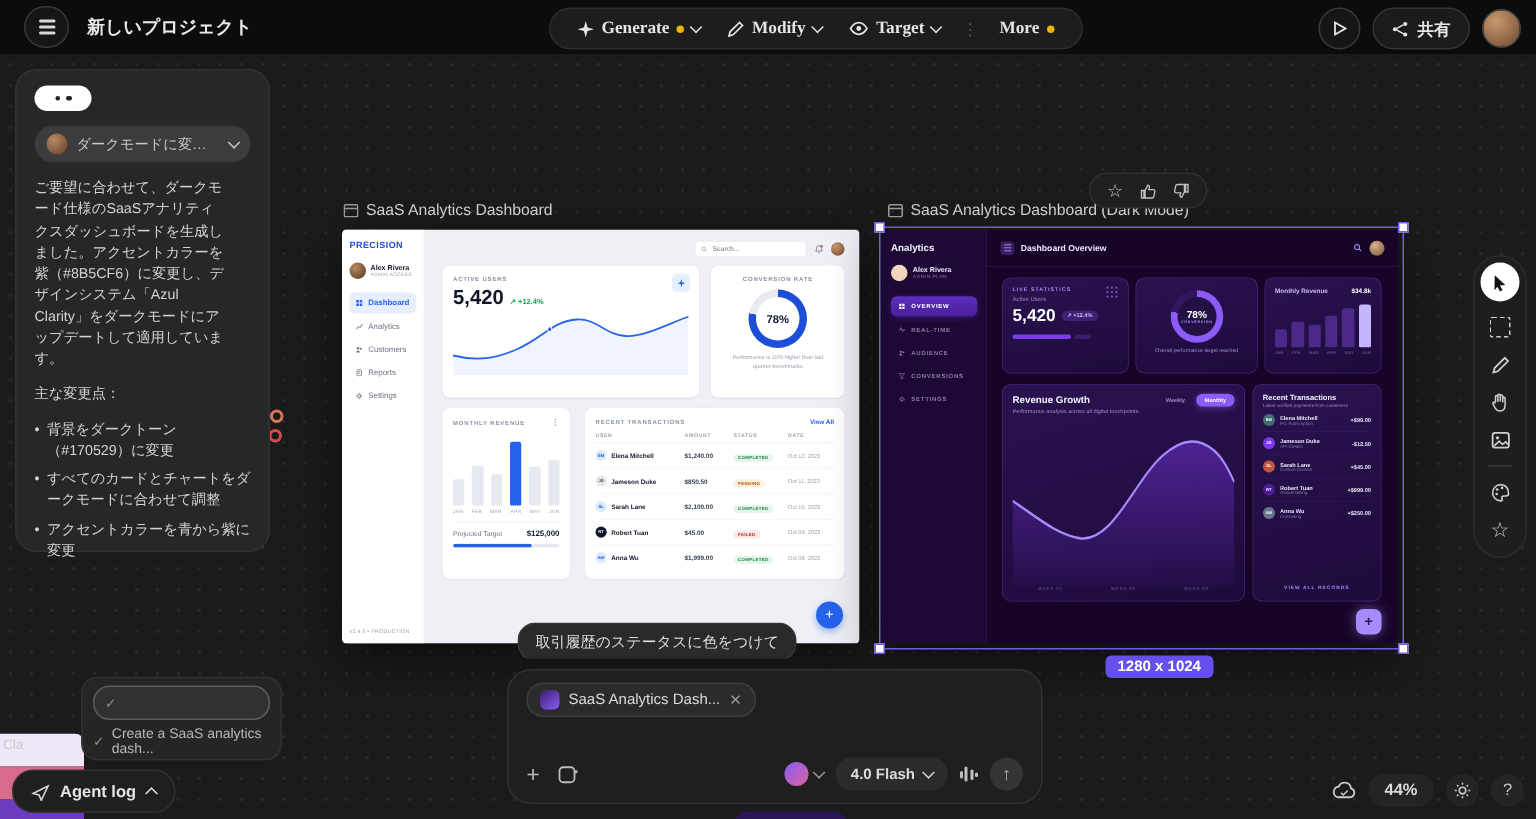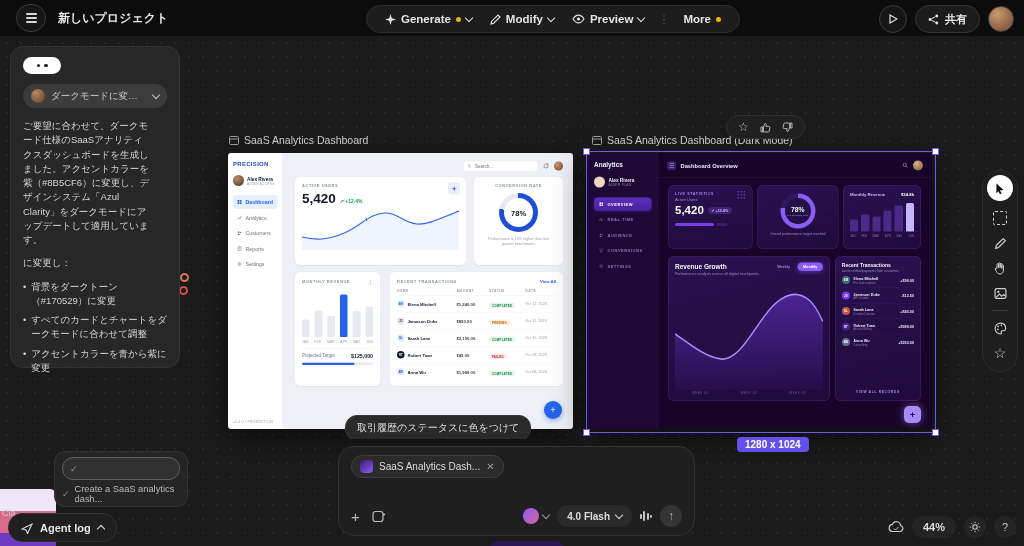--- a/index.html
+++ b/index.html
@@ -5,21 +5,21 @@
   html,body{margin:0;padding:0;background:#101010;}
   body{width:1024px;height:546px;overflow:hidden;position:relative;font-family:"Liberation Sans",sans-serif;-webkit-font-smoothing:antialiased;cursor:default;}
   
   .canvas{position:absolute;left:0;top:36px;right:0;bottom:0;background:#1b1b1b;
     background-image:radial-gradient(rgba(255,255,255,.055) 1px,transparent 1.2px);background-size:14px 14px;}
   
   .topbar{position:absolute;left:0;top:0;width:1024px;height:36px;background:#0c0c0c;z-index:40;display:flex;align-items:center;}
   .hamburger{width:28px;height:26px;border:1px solid #3a3a3a;border-radius:14px;background:#161616;margin-left:16px;display:flex;flex-direction:column;justify-content:center;align-items:center;gap:2.5px;}
   .hamburger i{display:block;width:11px;height:1.4px;background:#d8d8d8;border-radius:2px;}
   .tb-title{color:#e9e9e9;font-size:12px;margin-left:12px;font-weight:600;}
-  .tb-center{position:absolute;left:366px;top:5px;height:26px;background:#1d1d1d;border:1px solid #2c2c2c;border-radius:15px;display:flex;align-items:center;padding:0 10px;gap:2px;}
+  .tb-center{position:absolute;left:366px;top:5px;height:26px;background:#1d1d1d;border:1px solid #2c2c2c;border-radius:15px;display:flex;align-items:center;padding:0 10px;gap:2px;font-family:Liberation Serif, serif;}
   .tb-item{display:flex;align-items:center;gap:5px;color:#e5e5e5;font-size:11.5px;font-weight:600;padding:0 8px;height:26px;}
   .ydot{width:5px;height:5px;border-radius:50%;background:#eab308;display:inline-block;}
   .chev{width:5px;height:5px;border-right:1.4px solid currentColor;border-bottom:1.4px solid currentColor;transform:rotate(45deg);display:inline-block;margin-bottom:2px;}
   .chev.up{transform:rotate(-135deg);margin-bottom:-2px;}
   .tb-sep{color:#5a5a5a;font-size:11px;padding:0 4px;}
   .tb-right{position:absolute;right:10px;top:5px;display:flex;align-items:center;gap:8px;}
   .play-btn{width:26px;height:26px;border-radius:50%;border:1px solid #3a3a3a;background:#161616;display:flex;align-items:center;justify-content:center;}
   .pill-btn{height:26px;border-radius:14px;border:1px solid #343434;background:#1b1b1b;display:flex;align-items:center;gap:6px;color:#e5e5e5;font-size:11px;font-weight:600;padding:0 12px;}
   .avatar-top{width:24px;height:24px;border-radius:50%;background:radial-gradient(circle at 35% 30%,#c99a6e,#6e4630);border:1px solid #444;}
   
@@ -210,21 +210,21 @@
   
   .br{position:absolute;right:8px;bottom:8px;display:flex;align-items:center;gap:8px;z-index:30;color:#c9c9c9;}
   .zoom-pill{height:22px;background:#242424;border-radius:12px;display:flex;align-items:center;padding:0 11px;font-size:11px;color:#dcdcdc;font-weight:600;}
   .circ-btn{width:22px;height:22px;border-radius:50%;background:#242424;display:flex;align-items:center;justify-content:center;color:#c9c9c9;font-size:11px;}
   
   .art1{position:absolute;left:0;top:453px;width:56px;height:93px;border-radius:0 6px 0 0;overflow:hidden;z-index:2;}
   .art1 i{display:block;width:100%;}
   .artcard{position:absolute;left:490px;top:505px;width:74px;height:41px;background:#2a1555;border-radius:8px;z-index:2;padding:6px;box-sizing:border-box;}
   .ringdot{position:absolute;width:9px;height:9px;border-radius:50%;border:2px solid #d97757;box-sizing:border-box;z-index:2;}
   .ringdot.r2{border-color:#d84b4b;}
-  .art-cla{position:absolute;left:2px;top:472px;font-size:9px;color:#c9c9c9;z-index:3;}
+  .art-cla{position:absolute;left:2px;top:455px;font-size:9px;color:#c9c9c9;z-index:3;}
 </style>
 </head>
 <body>
 
 <div class="canvas">
 
   <div class="art-cla">Cla</div>
   <div class="art1">
     <i style="height:22px;background:#efe7f7"></i>
       <i style="height:22px;background:#d86a8a"></i>
@@ -677,21 +677,21 @@
           <path d="M1 10l.7-2.8L8 1l2 2-6.3 6.2z" fill="none" stroke="#e5e5e5" stroke-width="1.1"></path>
         </svg>
       <span>Modify</span>
         <span class="chev"></span>
     </div>
     <div class="tb-item">
       <svg width="13" height="10" viewBox="0 0 13 10">
           <path d="M1 5c1.6-2.6 3.5-3.9 5.5-3.9S10.4 2.4 12 5c-1.6 2.6-3.5 3.9-5.5 3.9S2.6 7.6 1 5z" fill="none" stroke="#e5e5e5" stroke-width="1.1"></path>
           <circle cx="6.5" cy="5" r="1.6" fill="#e5e5e5"></circle>
         </svg>
-      <span>Preview</span>
+      <span>Target</span>
         <span class="chev"></span>
     </div>
     <span class="tb-sep">⋮</span>
     <div class="tb-item">
       <span>More</span>
         <span class="ydot"></span>
     </div>
   </div>
   <div class="tb-right">
     <div class="play-btn">
@@ -717,21 +717,21 @@
       <i></i>
       <i></i>
     </div>
   <div class="prompt-pill">
     <span class="pav"></span>
     <span class="ptxt">ダークモードに変えて。...</span>
     <span class="chev"></span>
   </div>
   <div class="chat-msg">
     <p>ご要望に合わせて、ダークモード仕様のSaaSアナリティクスダッシュボードを生成しました。アクセントカラーを紫（#8B5CF6）に変更し、デザインシステム「Azul Clarity」をダークモードにアップデートして適用しています。</p>
-    <p>に変更し：</p>
+    <p>主な変更点：</p>
     <ul class="chat-bullets">
       <li>
           <span>背景をダークトーン（#170529）に変更</span>
         </li>
       <li>
           <span>すべてのカードとチャートをダークモードに合わせて調整</span>
         </li>
       <li>
           <span>アクセントカラーを青から紫に変更</span>
         </li>

